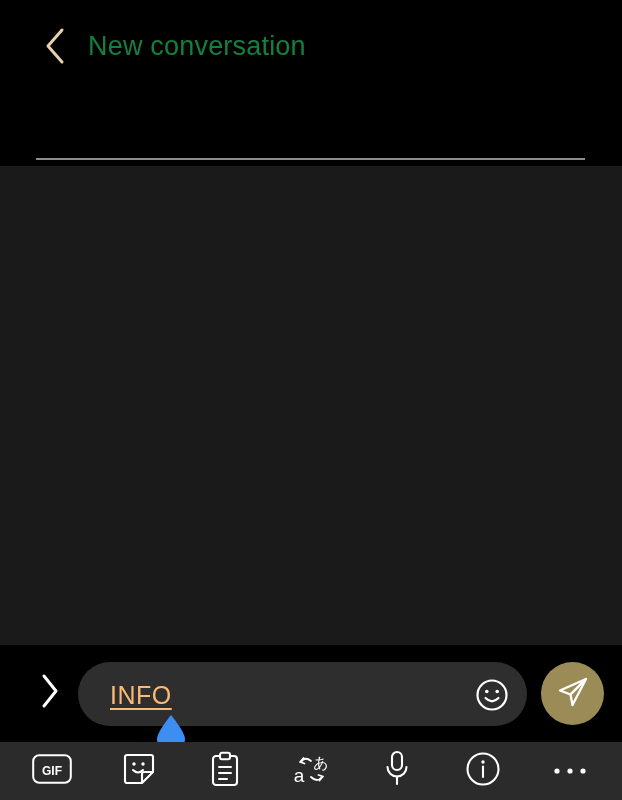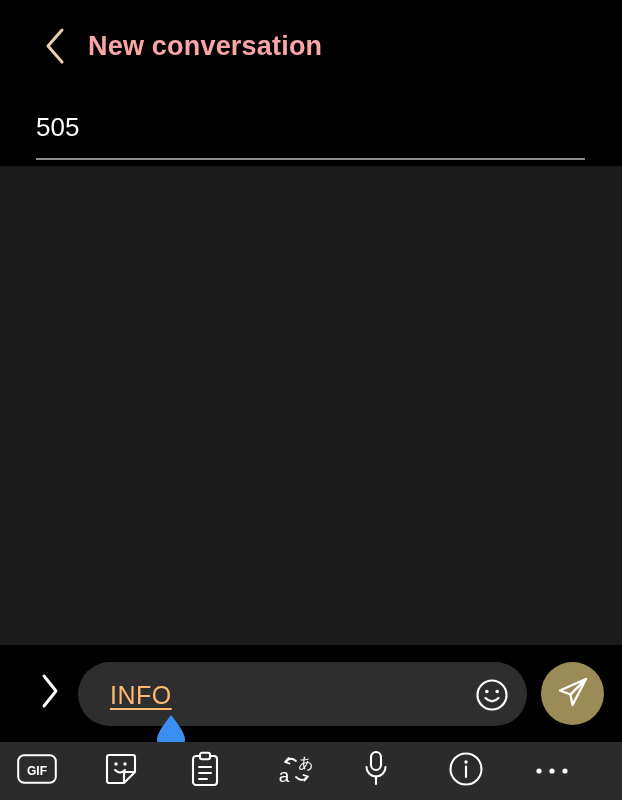--- a/index.html
+++ b/index.html
@@ -16,21 +16,21 @@
     position:absolute; left:0; top:0; width:622px; height:92px;
     background:#000; display:flex; align-items:center;
   }
   .back-btn {
     width:58px; height:58px; margin-left:26px;
     display:flex; align-items:center; justify-content:center;
     cursor:pointer;
   }
   .back-btn svg { display:block; }
   .header-title {
-    font-size:27px; font-weight:bold; color:#fca5a5;
+    font-size:27px; font-weight:normal; color:#15803d;
     letter-spacing:0.2px; margin-left:4px; white-space:nowrap;
   }
 
   
   .recipient-row {
     position:absolute; left:0; top:92px; width:622px; height:73px;
     background:#000;
   }
   .recipient-input {
     position:absolute; left:36px; top:13px;
@@ -92,50 +92,40 @@
     width:36px; height:40px; cursor:pointer;
   }
 
   
   .bottom-bar {
     position:absolute; left:0; top:742px; width:622px; height:58px;
     background:#2b2b2b;
   }
   .tool-btn {
     position:absolute; top:0; width:70px; height:58px;
-    display:flex; align-items:center; 
+    display:flex; align-items:center; justify-content:center;
     cursor:pointer;
   }
 </style>
 </head>
 <body>
 
 <div id="app">
 
   <div class="header">
     <div class="back-btn">
       <span>
         <svg width="26" height="40" viewBox="0 0 26 40" fill="none">
           <path d="M20 4 L6 20 L20 36" stroke="#e8d0ac" stroke-width="3" stroke-linecap="round" stroke-linejoin="round"></path>
         </svg>
       </span>
     </div>
     <div class="header-title">New conversation</div>
   </div>
 
-  <div class="recipient-row">
-    <input class="recipient-input" type="text" value="505" style="">
-    <div class="add-recipient-btn">
-      <span>
-        <svg width="26" height="26" viewBox="0 0 26 26" fill="none">
-          <path d="M13 4 V22 M4 13 H22" stroke="#d8d8d8" stroke-width="2.4" stroke-linecap="round"></path>
-        </svg>
-      </span>
-    </div>
-  </div>
   <div class="recipient-underline"></div>
 
   <div class="conversation-body"></div>
 
   <div class="composer">
     <div class="expand-btn">
       <span>
         <svg width="22" height="36" viewBox="0 0 22 36" fill="none">
           <path d="M6 3 L18 18 L6 33" stroke="#ffffff" stroke-width="3" stroke-linecap="round" stroke-linejoin="round"></path>
         </svg>

